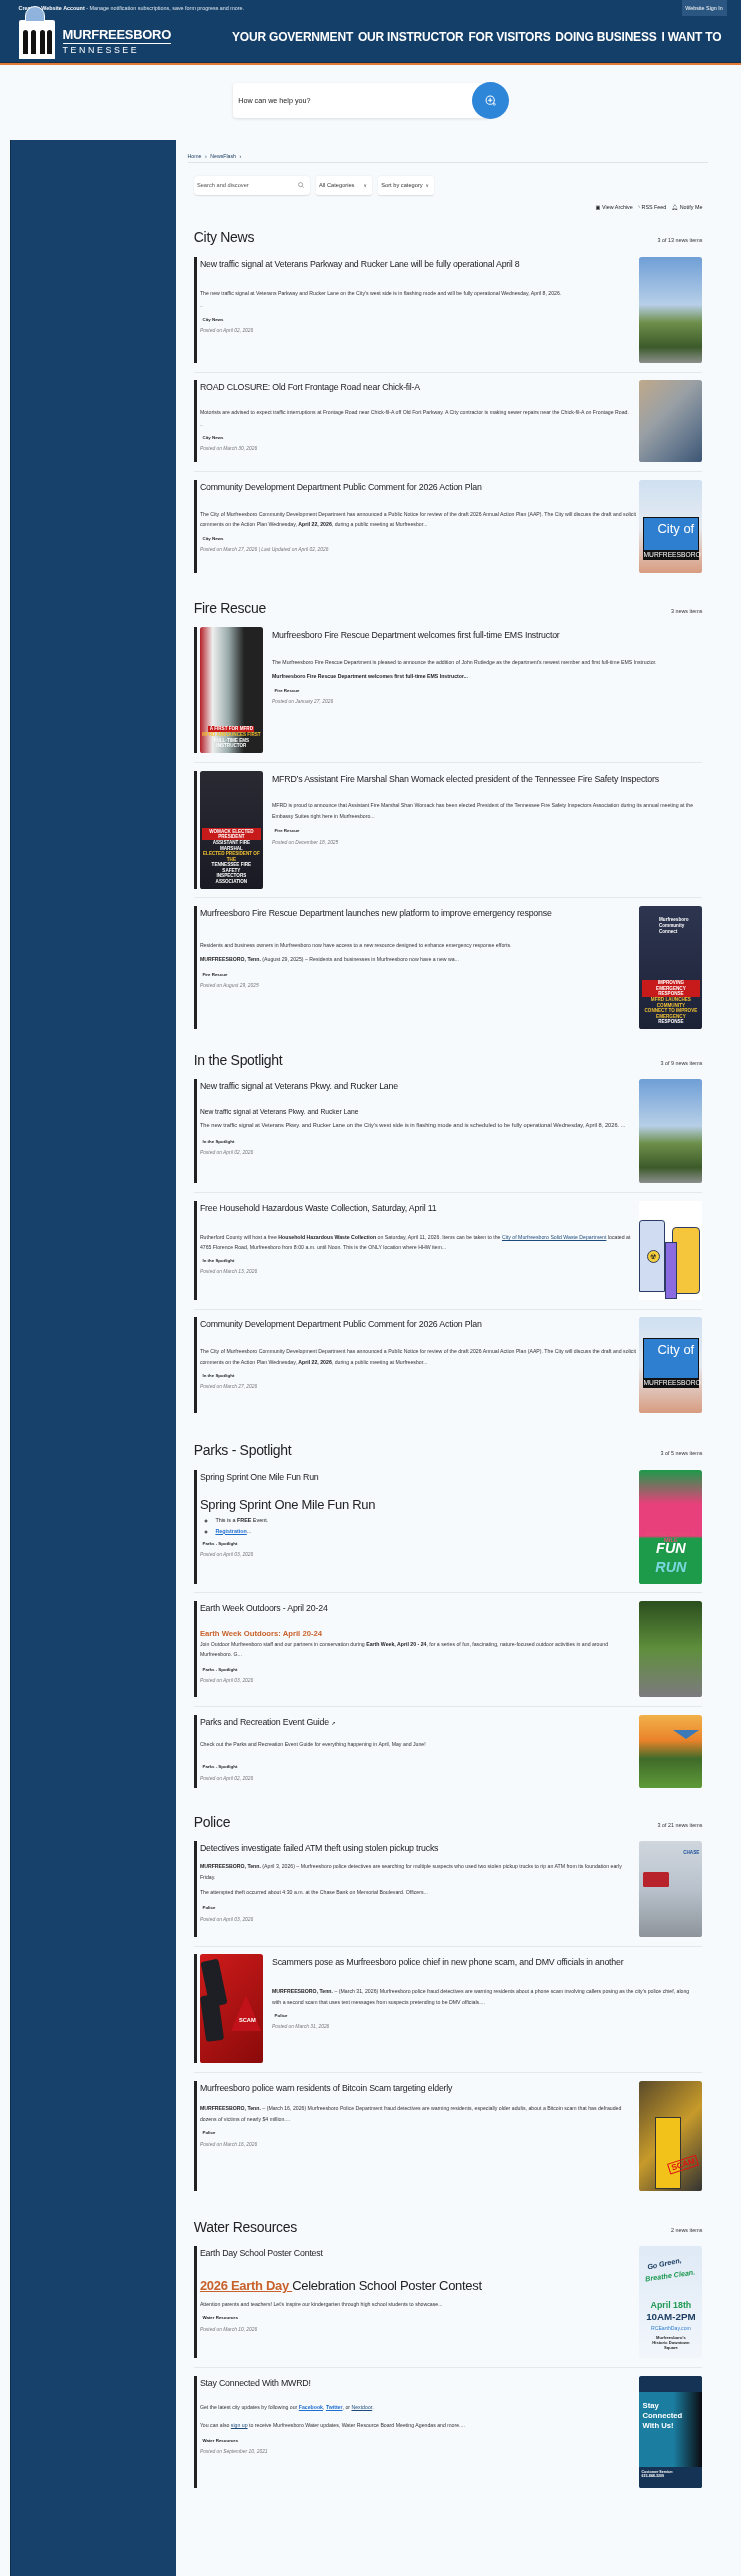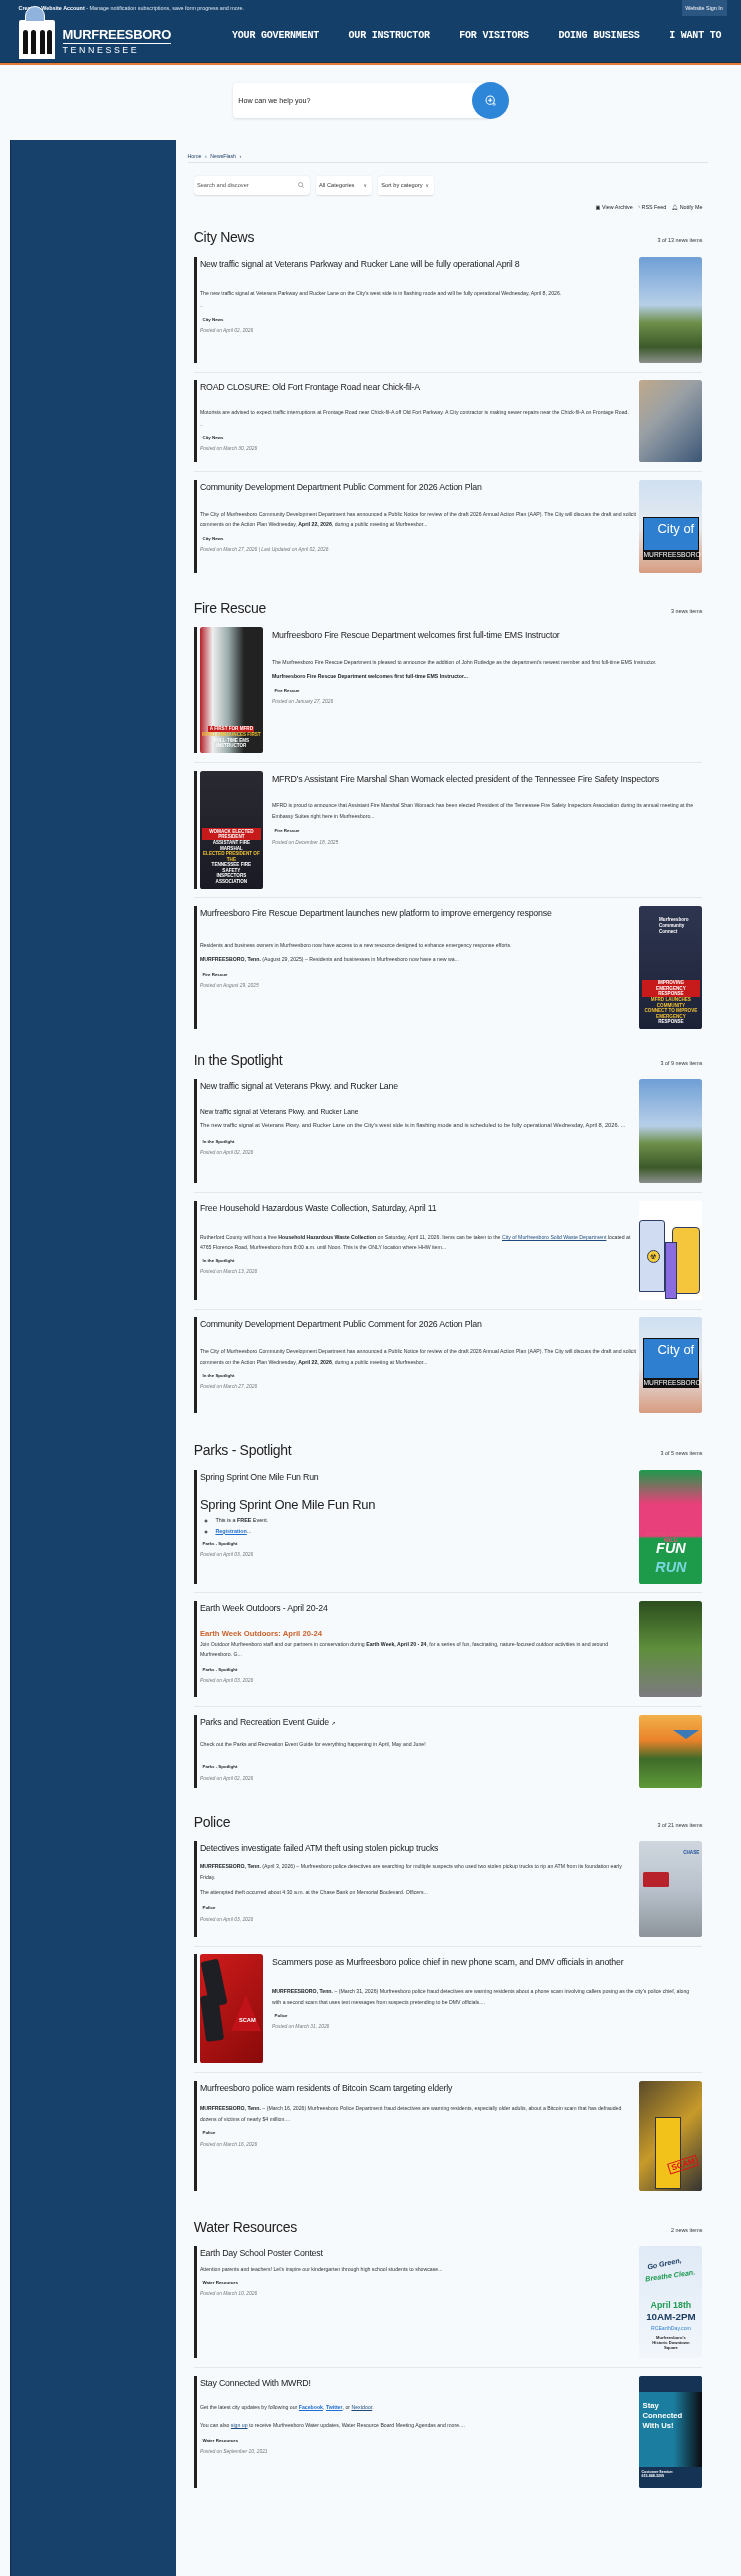--- a/index.html
+++ b/index.html
@@ -16,21 +16,21 @@
   .header { height: 46px; background: #133f69; position: relative; display: flex; align-items: center; }
   .logo { position: absolute; left: 15.5px; top: -9.3px; display: flex; align-items: center; }
   .logo-mark { width: 43px; height: 54px; position: relative; }
   .logo-mark .dome { position: absolute; left: 9.3px; top: 0; width: 20.6px; height: 15.5px; background: #8fb3dc; border-radius: 10.3px 10.3px 0 0; border: 1.5px solid #fff; }
   .logo-mark .body { position: absolute; left: 3.1px; top: 13.4px; width: 36px; height: 39px; background: #fff; border-radius: 2.1px 2.1px 0 0; }
   .logo-mark .col { position: absolute; top: 24px; width: 5.2px; height: 24px; background: #111; border-radius: 2.6px 2.6px 0 0; }
   .logo-text { margin-left: 4.1px; margin-top: 15.5px; color: #fff; }
   .logo-text .city { font-size: 13px; font-weight: bold; letter-spacing: -0.3px; border-bottom: 1.5px solid #fff; padding-bottom: 1px; }
   .logo-text .state { font-size: 8.8px; letter-spacing: 2.6px; margin-top: 1.5px; font-weight: normal; }
   .mainnav { position: absolute; left: 232px; right: 20.6px; display: flex; justify-content: space-between; top: 14.4px; }
-  .mainnav a { color: #fff; font-weight: bold; font-size: 10px; letter-spacing: -0.2px; font-family: Liberation Mono, monospace; }
+  .mainnav a { color: #fff; font-weight: bold; font-size: 12px; letter-spacing: -0.2px; }
   .orange-bar { height: 3.6px; background: #e27937; border-top: 1px solid #1b2f45; }
 
   
   .hero { height: 75px; position: relative; }
   .hero-search { position: absolute; left: 233px; top: 18px; width: 276px; height: 35px; }
   .hero-input { position: absolute; left: 0; top: 0; width: 258px; height: 35px; background: #fff; border-radius: 4.1px; box-shadow: 0 1px 3.1px rgba(0,0,0,.12); display: flex; align-items: center; padding-left: 5.2px; font-size: 7.2px; color: #222; }
   .hero-btn { position: absolute; right: 0; top: -1px; width: 37px; height: 37px; border-radius: 50%; background: #2e86d8; display: flex; align-items: center; justify-content: center; }
 
   
   .layout { position: relative; display: flex; align-items: flex-start; }
@@ -422,20 +422,21 @@
 
     <section class="section" style="padding-top:28px;">
       <div class="sec-head">
         <h2 class="sec-title">Water Resources</h2>
         <span class="sec-count">2 news items</span>
       </div>
 
       <div class="item" style="height:112px;">
         <div class="body">
           <a class="item-title" style="display:block">Earth Day School Poster Contest</a>
+          <div class="big-head" style="margin-top:17.5px;line-height:1.4"><a style="color:#c9622a;text-decoration:underline;font-weight:bold">2026 Earth Day </a><span>Celebration School Poster Contest</span></div>
           <div class="item-desc" style="margin-top:4.1px">Attention parents and teachers! Let's inspire our kindergarten through high school students to showcase...</div>
           <div class="item-cat" style="margin-top:5.2px">Water Resources</div>
           <div class="item-posted">Posted on March 10, 2026</div>
         </div>
         <div class="thumb ph-earth">
           <div style="position:absolute;left:7.2px;top:12.4px;color:#1d3e62;font-weight:bold;font-style:italic;font-size:7.2px;transform:rotate(-12deg)">Go Green,</div>
           <div style="position:absolute;left:5.2px;top:25px;color:#1f9a52;font-weight:bold;font-style:italic;font-size:7.2px;transform:rotate(-8deg)">Breathe Clean.</div>
           <div style="position:absolute;left:0;right:0;top:54px;text-align:center;color:#1f9a52;font-weight:bold;font-size:8.8px">April 18th</div>
           <div style="position:absolute;left:0;right:0;top:65px;text-align:center;color:#1d3e62;font-weight:bold;font-size:9.8px">10AM-2PM</div>
           <div style="position:absolute;left:0;right:0;top:79px;text-align:center;color:#2f7fd0;font-size:5.2px">RCEarthDay.com</div>

